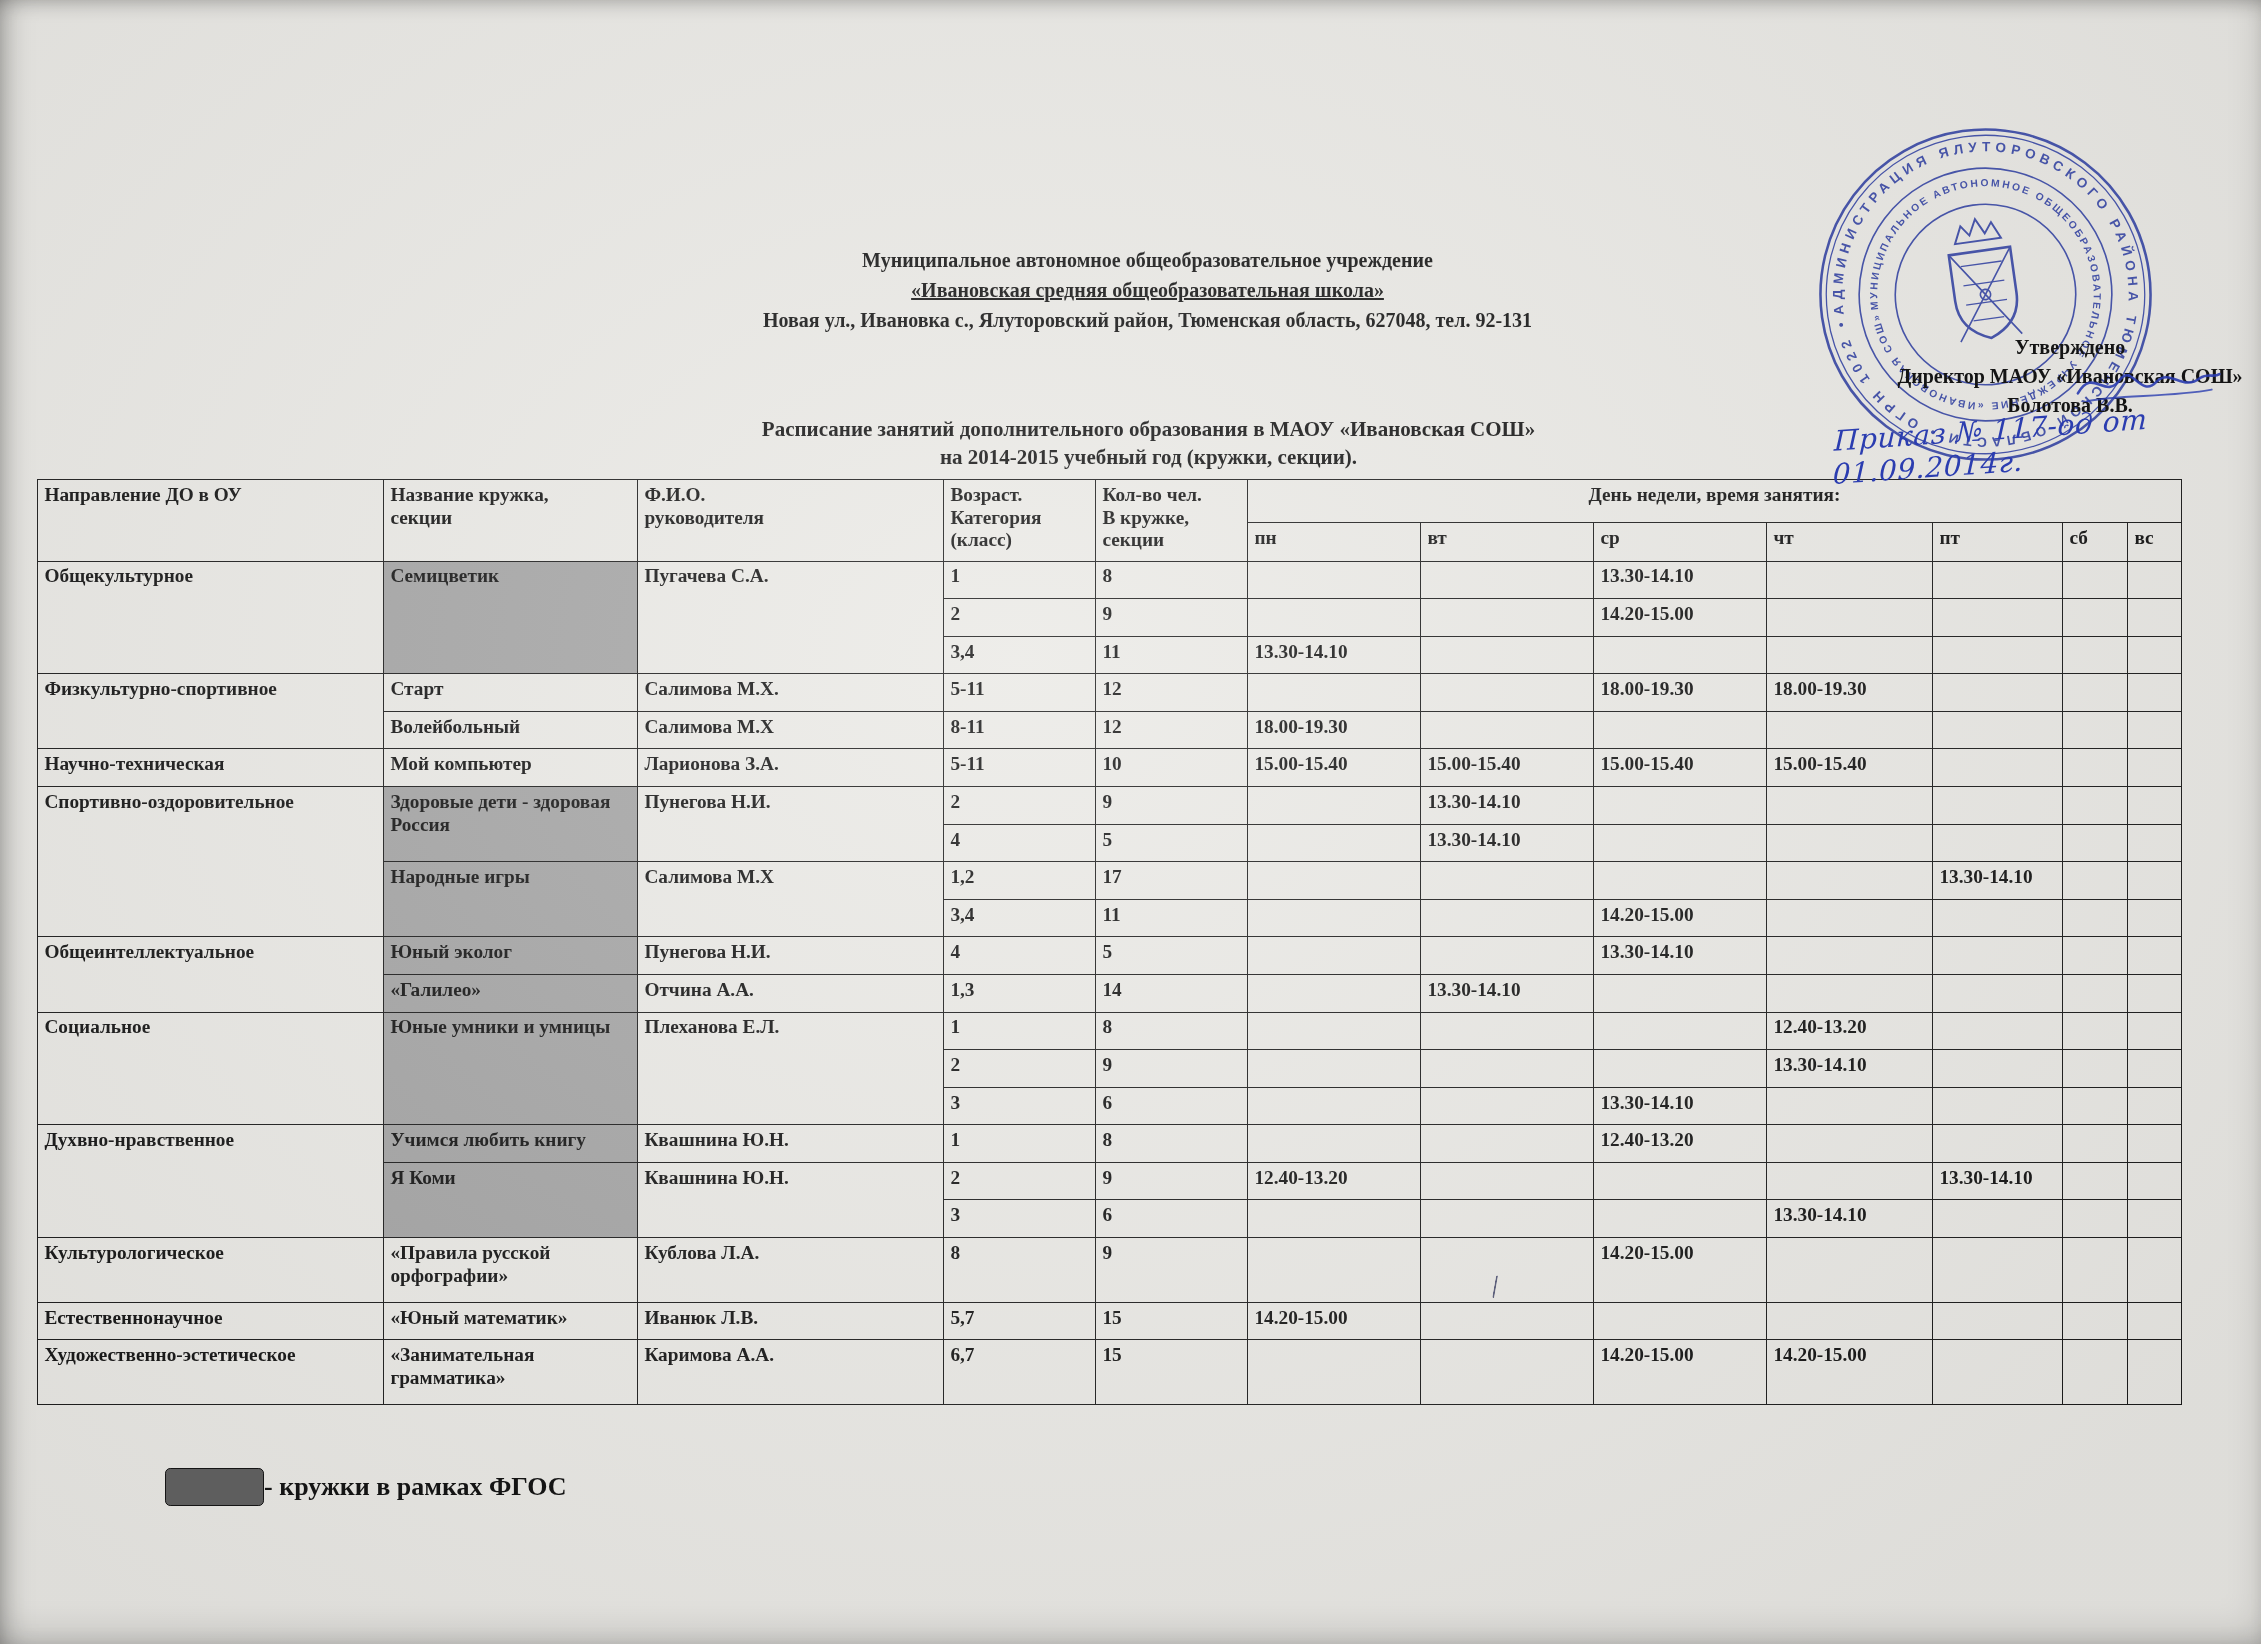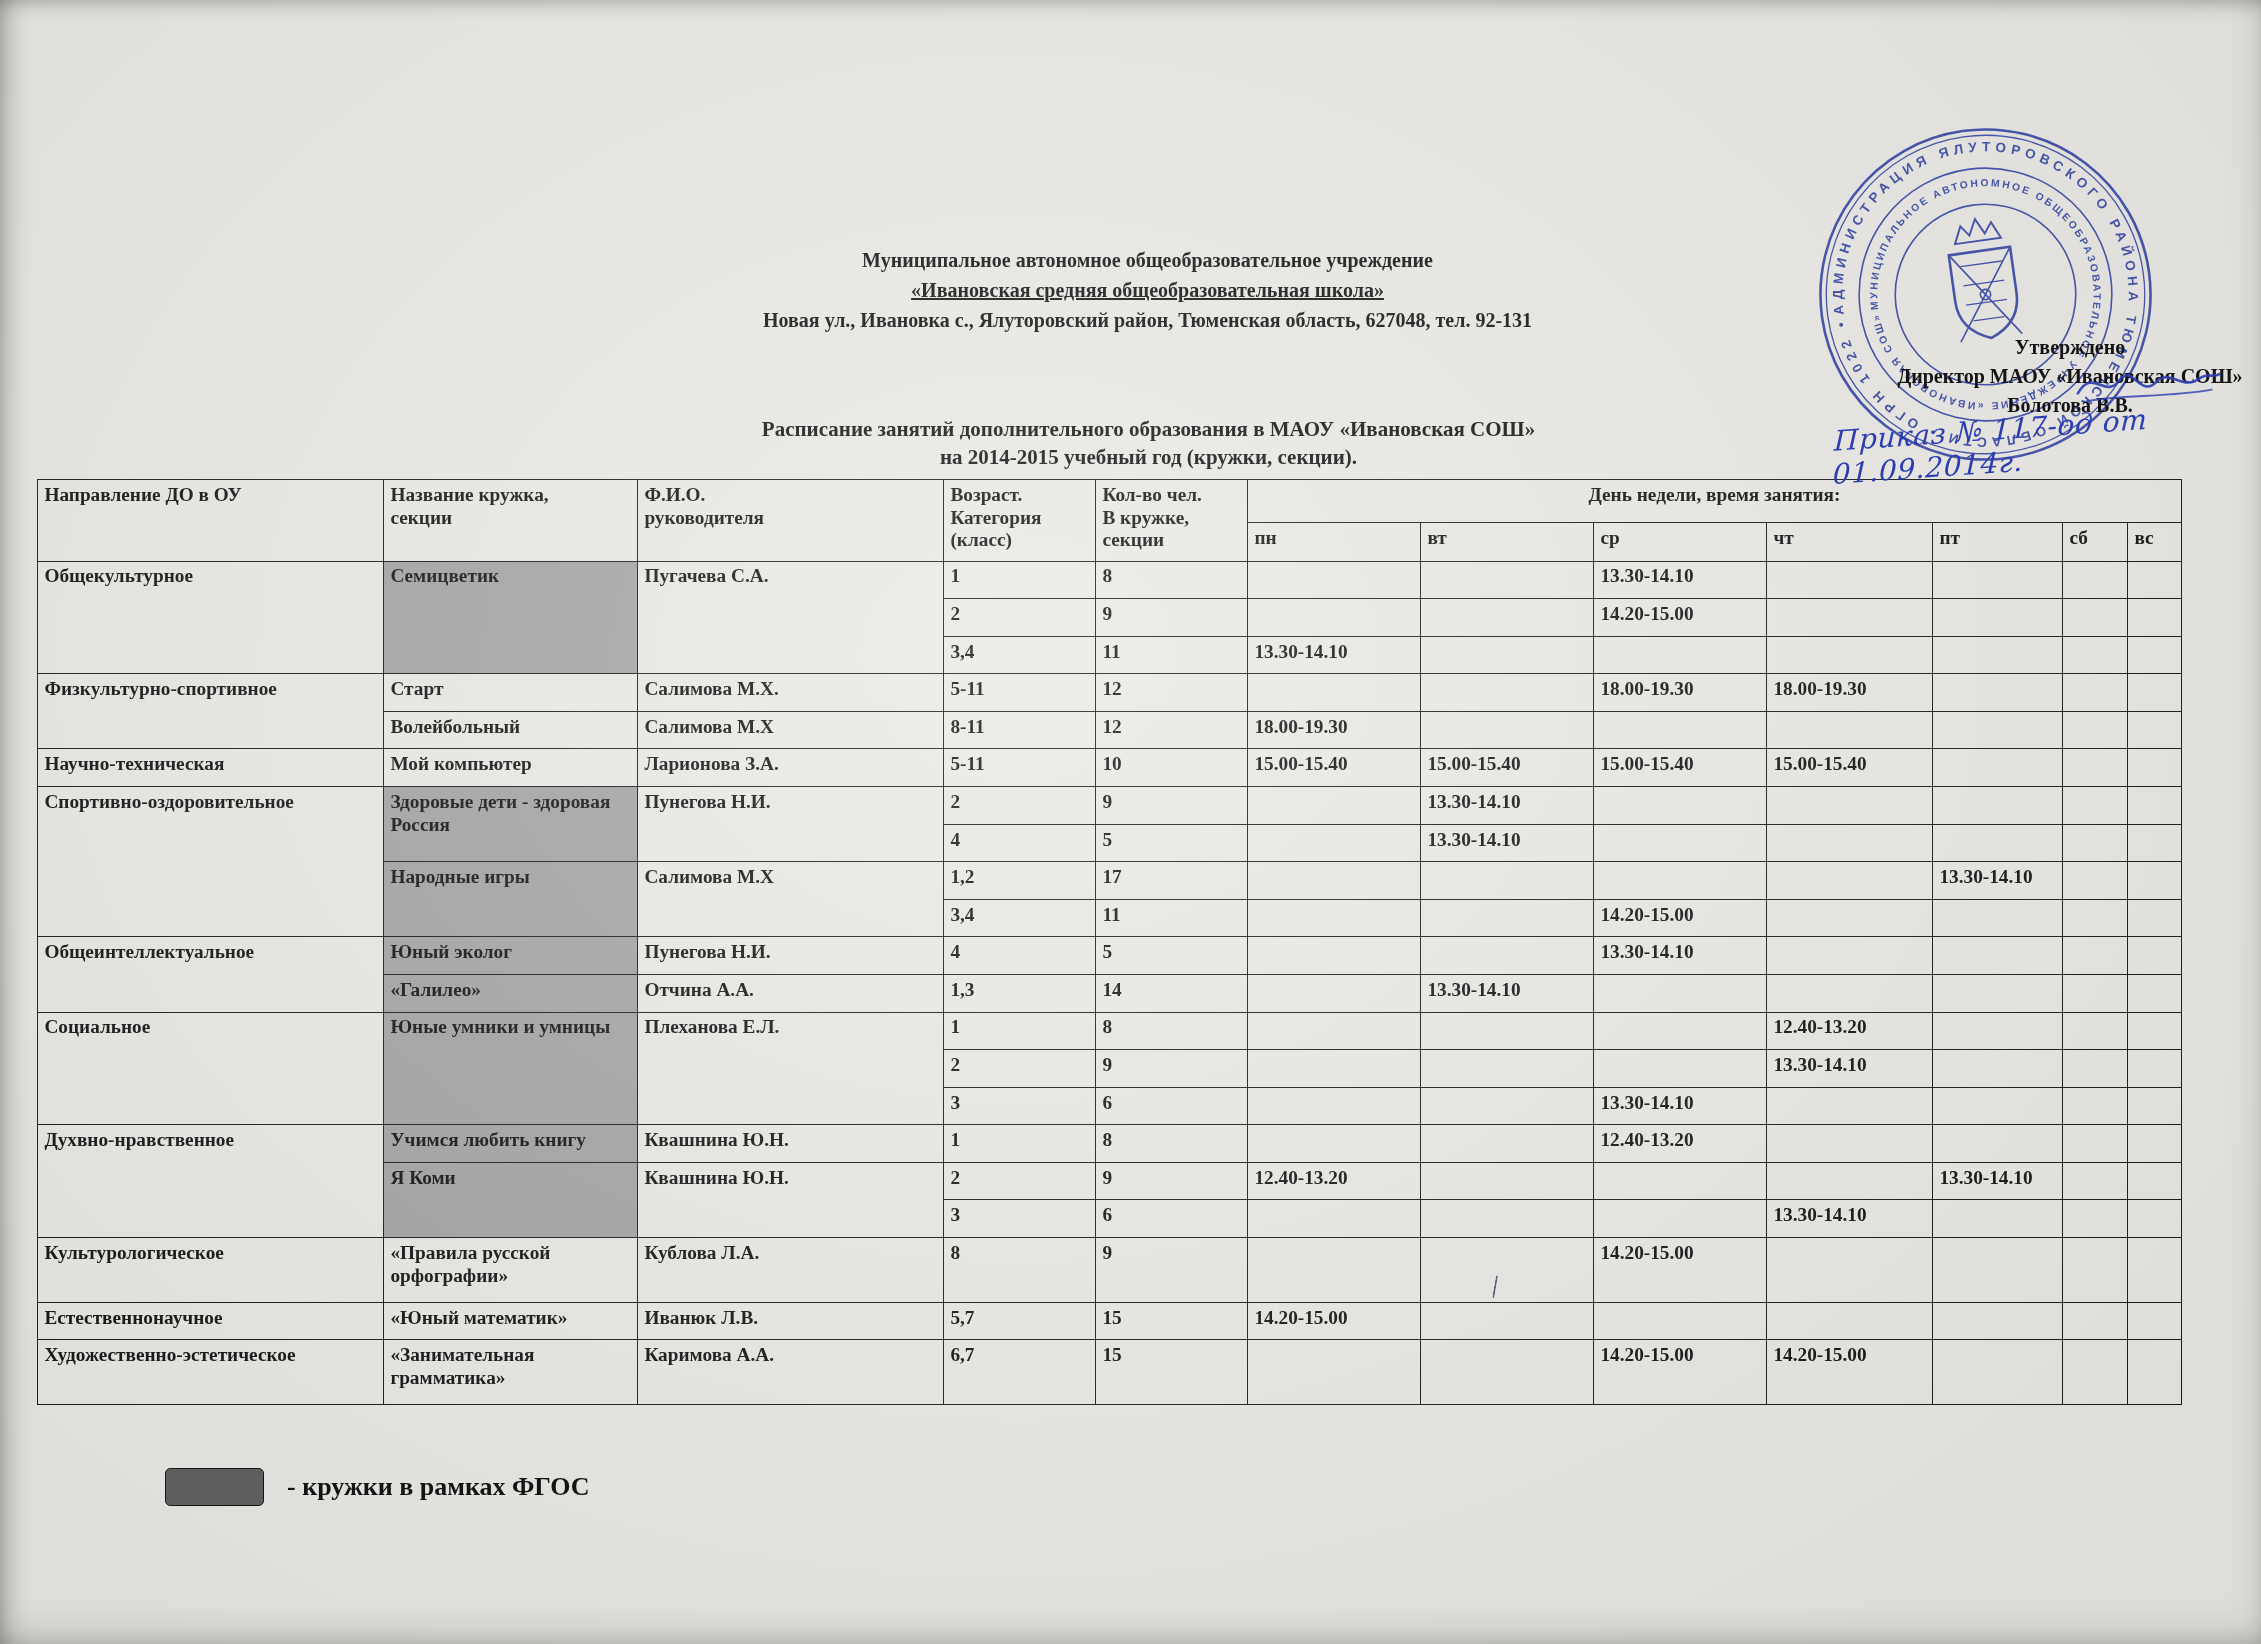--- a/index.html
+++ b/index.html
@@ -43,21 +43,21 @@
   .sched th,.sched td{
     border:1.3px solid #1a1a1a;vertical-align:top;text-align:left;
     padding:3.9px 6.4px;line-height:1.18;white-space:pre-line;overflow:hidden;
   }
   .sched th{font-weight:700;}
   .sched th.day-span{text-align:center;height:34px;}
   .sched tr.days th{height:30px;}
   .sched td.gray{background:#a4a4a4;}
 
   
-  .legend{left:165px;top:1468px;display:flex;align-items:center;gap:23px;z-index:3;}
+  .legend{left:165px;top:1468px;display:flex;align-items:center;z-index:3;}
   .legend .swatch{width:97px;height:36px;background:#5e5e5e;border:1.9px solid #151515;border-radius:5.2px;}
   .legend .lbl{font-size:26px;font-weight:600;}
 
   
   .mark{left:1494px;top:1276px;width:9px;height:23px;border-left:2.6px solid rgba(35,40,80,.7);
         transform:rotate(10deg);border-radius:1.9px;z-index:3;}
 </style>
 </head>
 <body>
 

